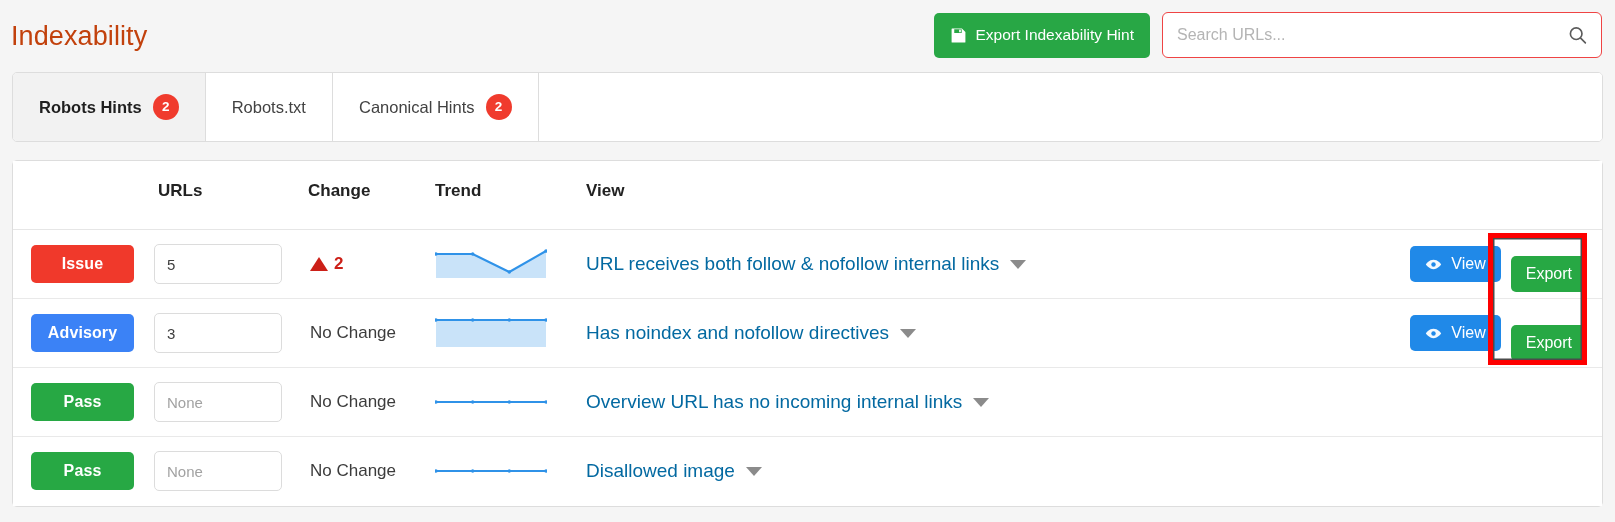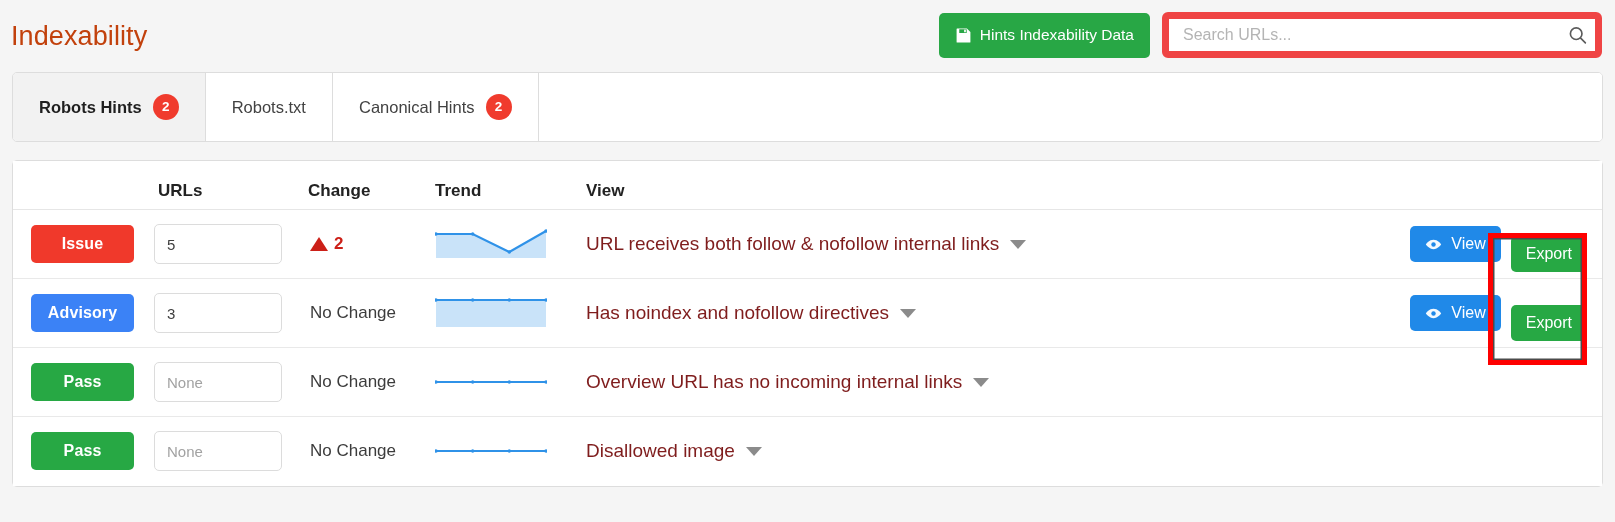--- a/index.html
+++ b/index.html
@@ -53,21 +53,21 @@
   }
   .btn-export-main .ico { display: inline-flex; align-items: center; }
   .search-wrap {
     position: relative;
     width: 440px;
     height: 46px;
   }
   .search-input {
     width: 100%;
     height: 100%;
-    border: 7px solid #ef4444;
+    border: 1px solid #ef4444;
     border-radius: 6px;
     background: #fff;
     font-size: 16px;
     font-family: "Liberation Sans", sans-serif;
     color: #000000;
     padding: 0 44px 0 14px;
     outline: none;
   }
   .search-input::placeholder { color: #b4b4b4; }
   .search-icon {
@@ -132,21 +132,21 @@
   table.hints {
     width: 100%;
     border-collapse: collapse;
     table-layout: fixed;
   }
   table.hints th {
     font-size: 17px;
     font-weight: bold;
     color: #222;
     text-align: left;
-    padding: 20px 0 8px 0;
+    padding: 20px 0 28px 0;
     border-bottom: 1px solid #e6e6e6;
     background: #fff;
   }
   table.hints td {
     border-bottom: 1px solid #e9e9e9;
     padding: 0;
     height: 69px;
     vertical-align: middle;
     background: #fff;
   }
@@ -215,21 +215,21 @@
     display: inline-block;
   }
 
   .spark { display: block; }
 
   .hint-cell {
     display: flex;
     align-items: center;
     gap: 11px;
     font-size: 19px;
-    color: #7f1d1d;
+    color: #0369a1;
     padding-left: 6px;
     white-space: nowrap;
   }
   .caret-down {
     width: 0; height: 0;
     border-left: 8px solid transparent;
     border-right: 8px solid transparent;
     border-top: 9px solid #8b8b8b;
     display: inline-block;
     cursor: pointer;
@@ -293,21 +293,21 @@
 <div class="header">
   <div class="page-title">Indexability</div>
 
   <div class="header-right">
     <button class="btn-export-main">
       <span class="ico">
         <svg width="17" height="17" viewBox="0 0 16 16" fill="#fff" aria-hidden="true">
           <path d="M2 1.5h9.2L14.5 4.8V14a.5.5 0 0 1-.5.5H2a.5.5 0 0 1-.5-.5V2a.5.5 0 0 1 .5-.5zM4 2v3.6h7V2H4zM8.6 2.6v2.4h1.6V2.6H8.6zM4 9.2h8V13.5H4V9.2z"></path>
         </svg>
       </span>
-      <span>Hints Indexability Data</span>
+      <span>Export Indexability Hint</span>
     </button>
 
     <div class="search-wrap">
       <input class="search-input" type="text" placeholder="Search URLs..." style="">
       <span class="search-icon">
         <svg width="21" height="21" viewBox="0 0 24 24" fill="none" stroke="#5b5b5b" stroke-width="1.9" aria-hidden="true">
           <circle cx="10.5" cy="10.5" r="6.6"></circle>
           <line x1="15.6" y1="15.6" x2="21" y2="21" stroke-linecap="round"></line>
         </svg>
       </span>

